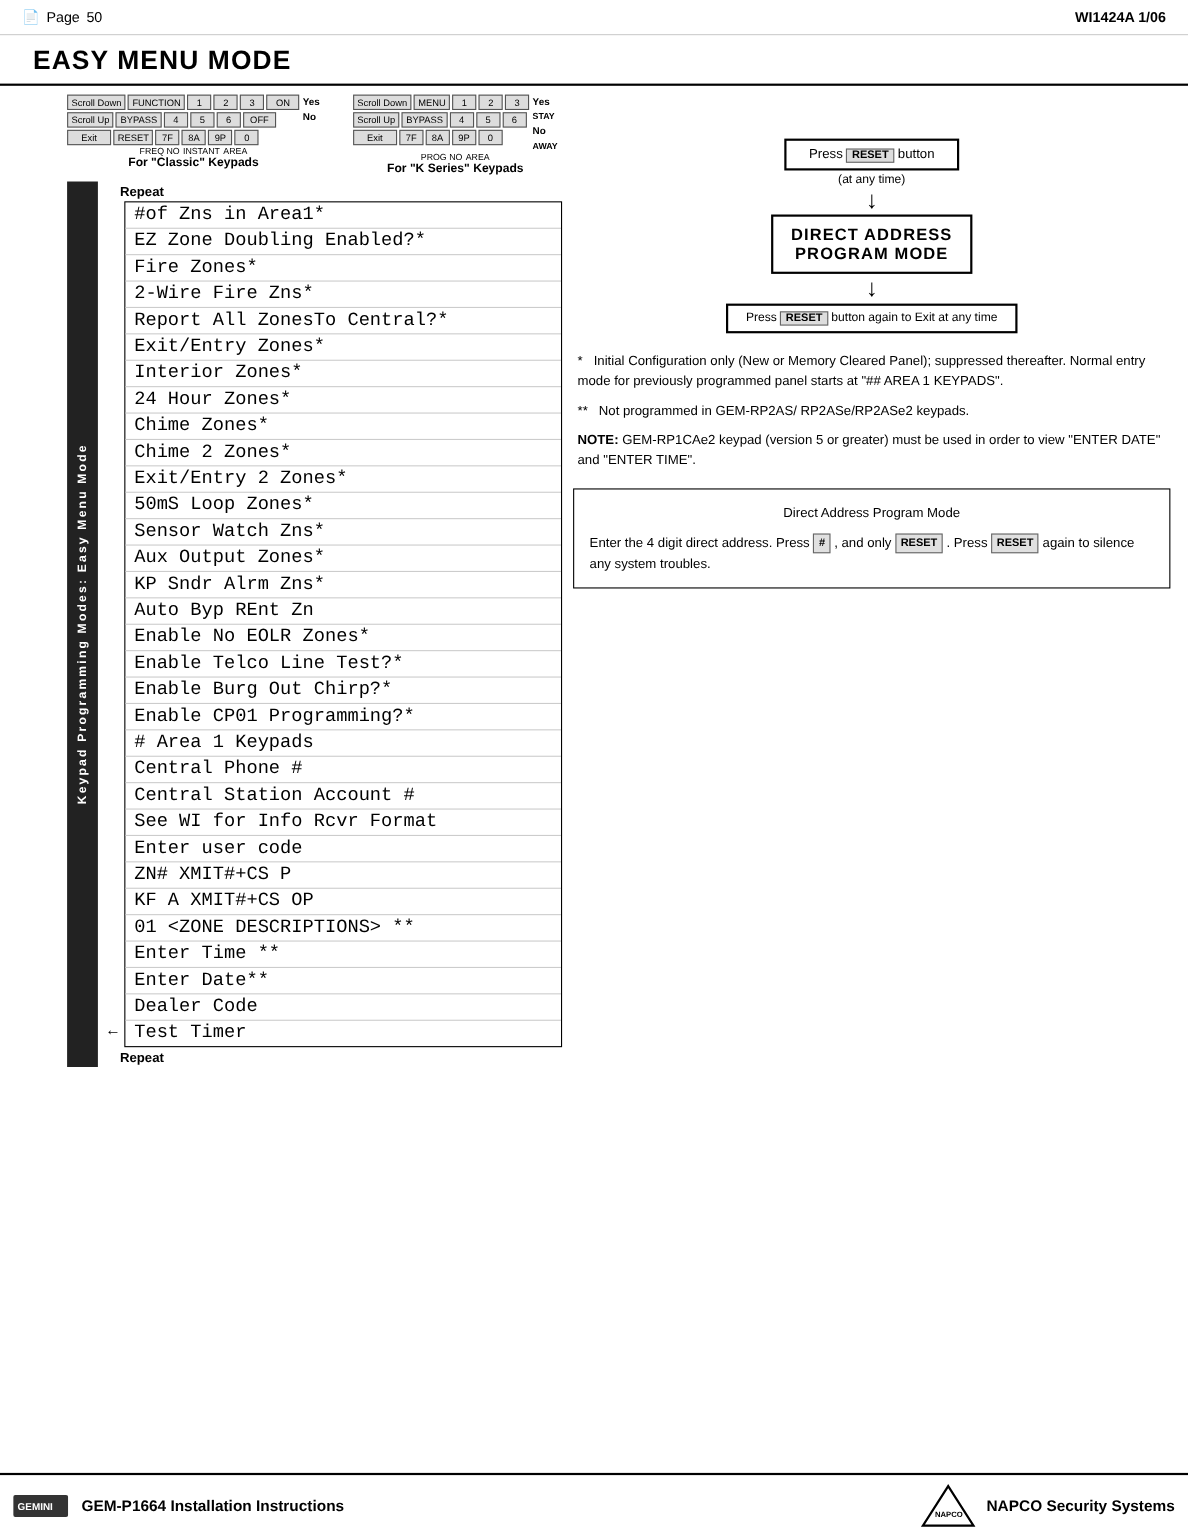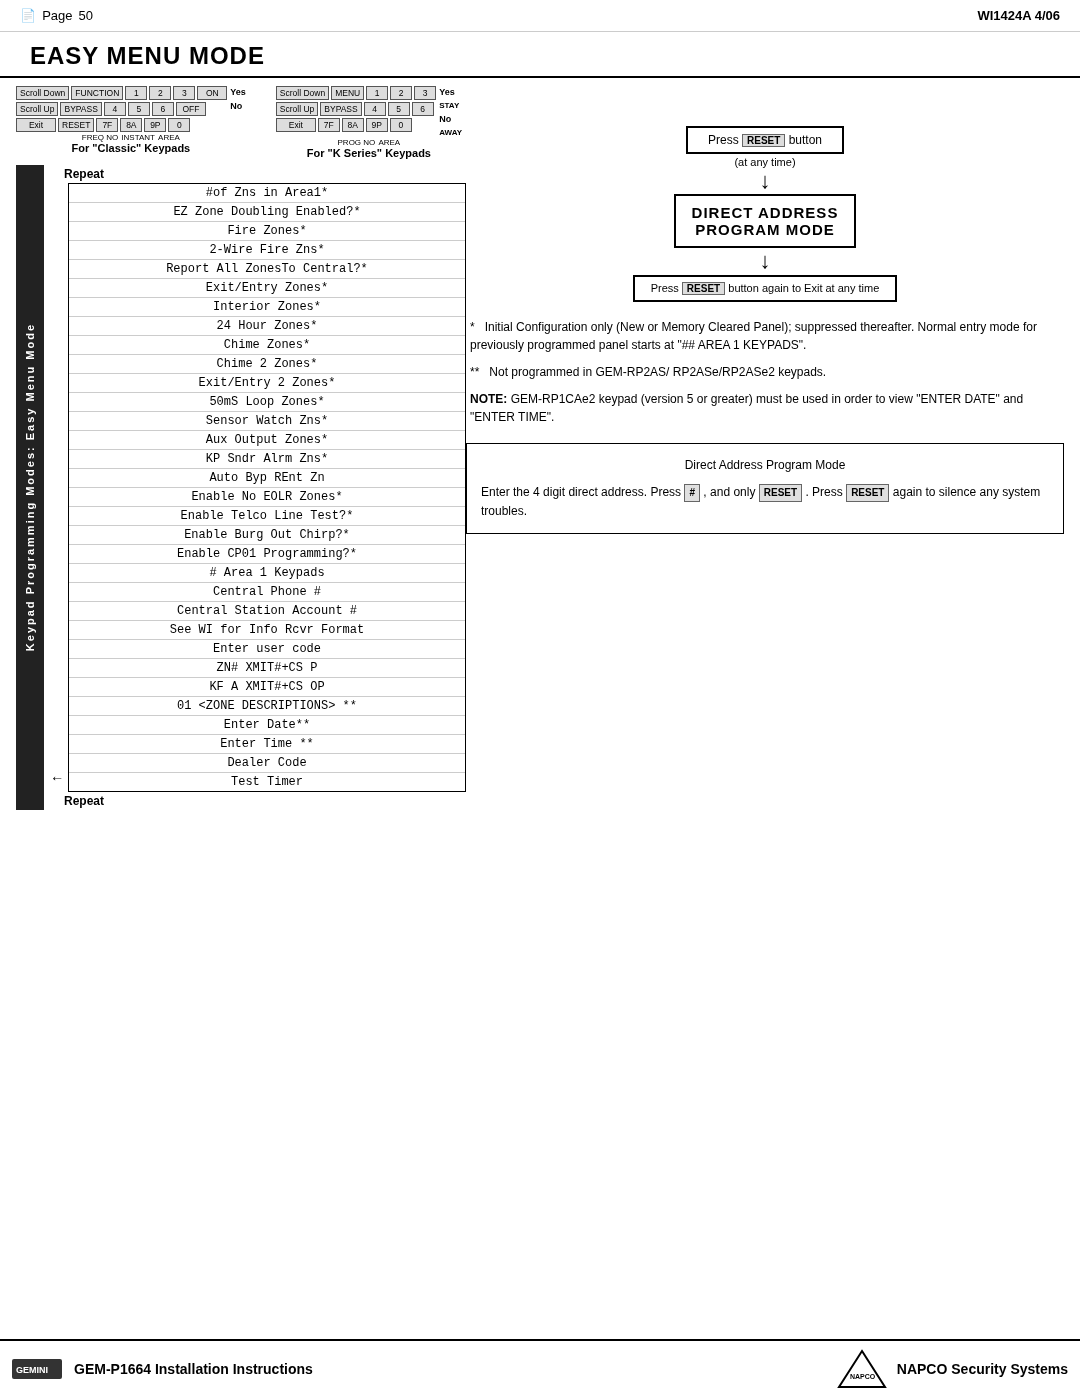--- a/index.html
+++ b/index.html
@@ -104,20 +104,22 @@
     .whole-page {
       display: flex;
       flex-direction: column;
       min-height: 1397px;
     }
 
     .content-body {
       display: flex;
       flex: 1;
       padding: 8px 16px 68px 16px;
+      gap: 10px;
+      margin-left: 45px;
     }
 
     .repeat-row {
       font-size: 12px;
       font-weight: bold;
       margin: 2px 0 2px 0;
     }
 
     .flow-chart-col {
       display: flex;
@@ -292,41 +294,41 @@
 
     .menu-items-col {
       flex: 1;
       border: 1px solid #000;
       display: flex;
       flex-direction: column;
     }
 
     .mi {
       font-family: 'Courier New', monospace;
-      font-size: 12px;
+      font-size: 17px;
       padding: 2px 8px;
-      text-align: center;
+      text-align: left;
       border-bottom: 1px solid #ccc;
     }
 
     .mi:last-child { border-bottom: none; }
 
   </style>
 </head>
 <body>
 
 <div class="whole-page">
 
   <div class="header">
     <div class="header-left">
       <span>📄</span>
       <span>Page</span>
       <span>50</span>
     </div>
-    <div class="header-right">WI1424A 4/06</div>
+    <div class="header-right">WI1424A 1/06</div>
   </div>
 
   <div class="page-title">EASY MENU MODE</div>
 
   <div class="content-body">
 
     <div class="left-section">
 
       <div class="kp-diagram-wrapper">
 
@@ -451,22 +453,22 @@
                 <div class="mi">Enable Burg Out Chirp?*</div>
                 <div class="mi">Enable CP01 Programming?*</div>
                 <div class="mi"># Area 1 Keypads</div>
                 <div class="mi">Central Phone #</div>
                 <div class="mi">Central Station Account #</div>
                 <div class="mi">See WI for Info Rcvr Format</div>
                 <div class="mi">Enter user code</div>
                 <div class="mi">ZN#  XMIT#+CS P</div>
                 <div class="mi">KF A XMIT#+CS OP</div>
                 <div class="mi">01 &lt;ZONE DESCRIPTIONS&gt; **</div>
+                <div class="mi">Enter Time **</div>
                 <div class="mi">Enter Date**</div>
-                <div class="mi">Enter Time **</div>
                 <div class="mi">Dealer Code</div>
                 <div class="mi">Test Timer</div>
               </div>
 
           </div>
 
           <div class="repeat-row" style="margin-left:20px;">
             <span>Repeat</span>
           </div>
 

